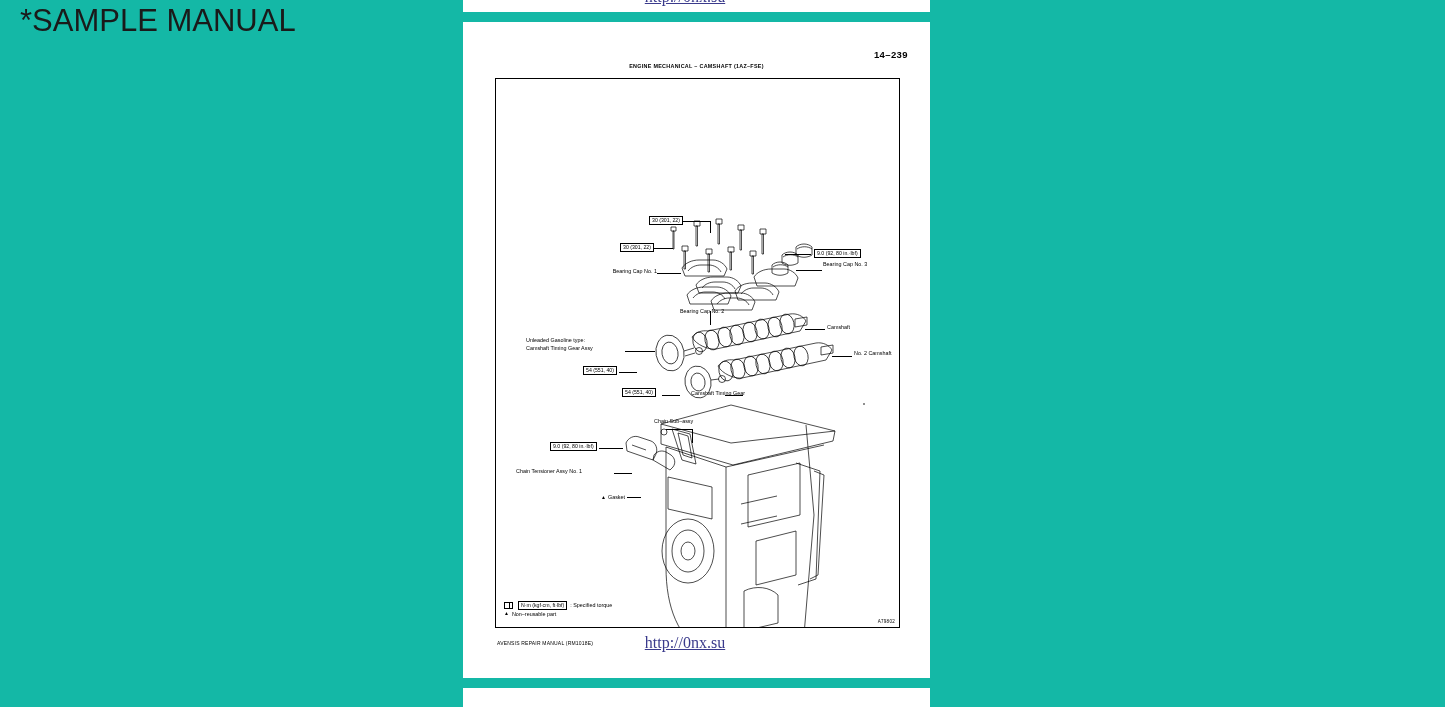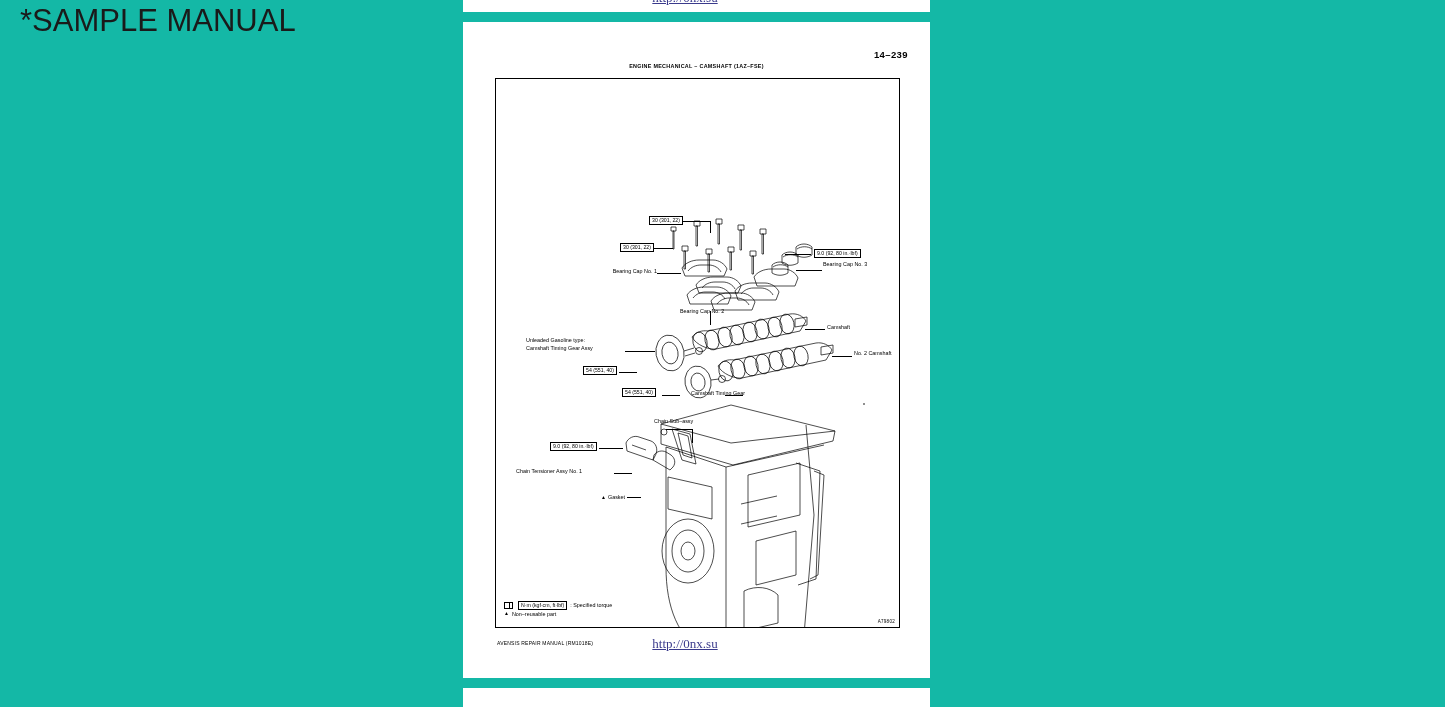--- a/index.html
+++ b/index.html
@@ -42,21 +42,21 @@
   .page-prev  { top: -34px; height: 46px; }
   .page-main  { top: 22px;  height: 656px; }
   .page-next  { top: 688px; height: 46px; }
 
   .url-top, .url-bottom {
     position: absolute;
     left: 0;
     width: 444px;
     text-align: center;
     font-family: "Liberation Serif", serif;
-    font-size: 13px;
+    font-size: 16px;
     color: #3a3a8c;
     text-decoration: underline;
   }
   .url-bottom { bottom: 26px; }
 
   
   .page-number {
     position: absolute;
     right: 22px;
     top: 27px;

